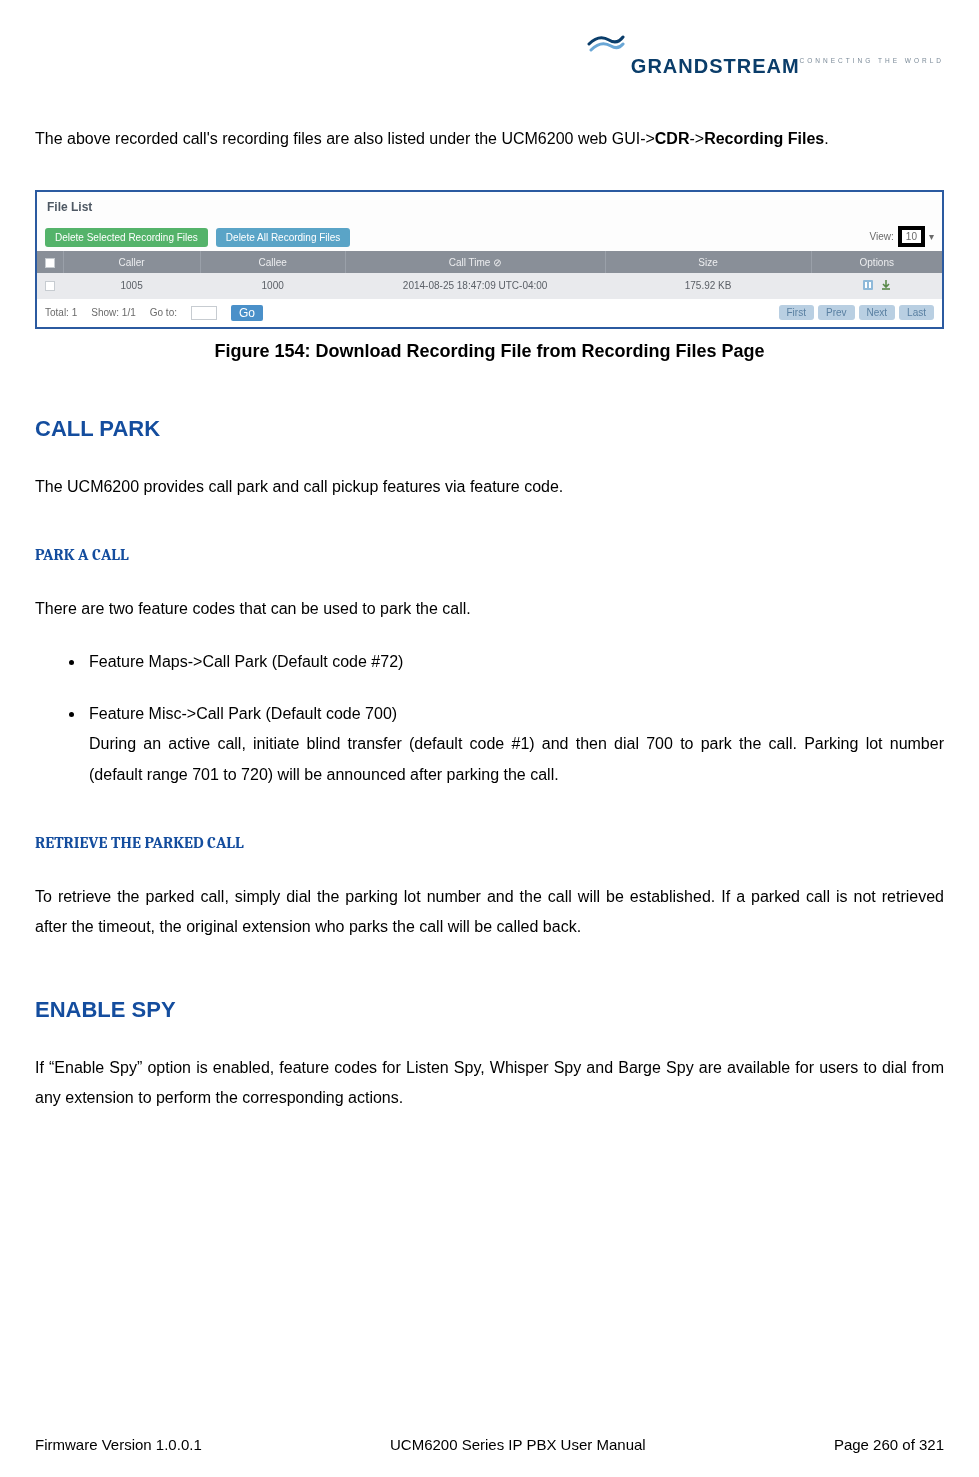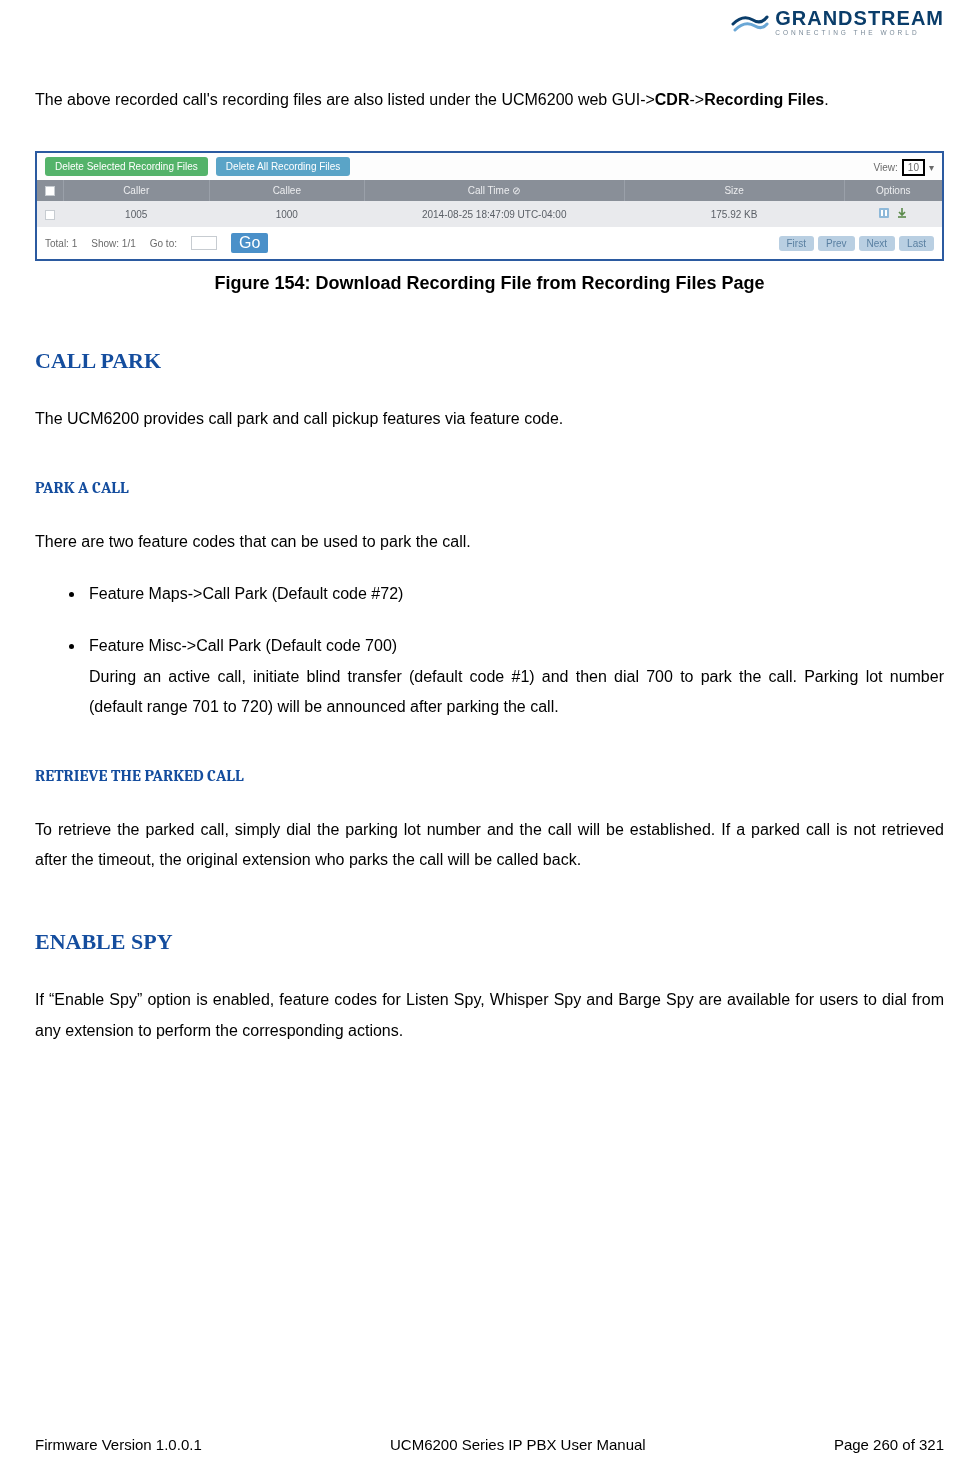--- a/index.html
+++ b/index.html
@@ -24,22 +24,23 @@
       align-items: center;
       gap: 6px;
     }
     .logo-mark {
       width: 38px;
       height: 28px;
       position: relative;
     }
     .logo-text-block {
       display: flex;
-      flex-direction: column;
+      flex-direction: row;
       line-height: 1;
+      margin-top: 48px;
     }
     .logo-brand {
       font-size: 20px;
       font-weight: 600;
       letter-spacing: 1px;
       color: #0a3d6a;
       font-family: "Arial Narrow", Arial, sans-serif;
     }
     .logo-tag {
       font-size: 6.5px;
@@ -93,21 +94,21 @@
     .fig-btn.blue  { background: #5aa4c7; }
     .fig-view {
       margin-left: auto;
       font-size: 10px;
       color: #6a6a6a;
       display: flex;
       align-items: center;
       gap: 4px;
     }
     .fig-view-select {
-      border: 2px solid #000000;
+      border: 4px solid #000000;
       padding: 1px 4px;
       background: #fff;
       font-size: 10px;
     }
     .fig-table {
       width: 100%;
       border-collapse: collapse;
       font-size: 10px;
     }
     .fig-table th {
@@ -147,21 +148,21 @@
     .fig-goto-input {
       width: 26px;
       height: 14px;
       border: 1px solid #c7ccd1;
     }
     .fig-go-btn {
       background: #4a90c9;
       color: #fff;
       border-radius: 2px;
       padding: 1px 8px;
-      font-size: 16px;
+      font-size: 12px;
     }
     .fig-pager {
       margin-left: auto;
       display: flex;
       gap: 4px;
     }
     .fig-pager-btn {
       background: #b9cfe2;
       color: #5a80a2;
       border-radius: 3px;
@@ -169,21 +170,21 @@
       font-size: 10px;
     }
     .figure-caption {
       text-align: center;
       font-size: 18px;
       font-weight: 700;
       margin-top: 12px;
     }
     h2.section {
       color: #144d9e;
-      font-family: Liberation Serif, serif;
+      font-family: Liberation Sans, sans-serif;
       font-size: 22px;
       font-weight: 700;
       margin-top: 54px;
     }
     h3.subsection {
       color: #144d9e;
       font-family: Cambria, Georgia, serif;
       font-size: 16px;
       font-weight: 700;
       margin-top: 44px;
@@ -237,38 +238,39 @@
       <span class="logo-tag">CONNECTING THE WORLD</span>
     </div>
   </div>
 </div>
 
 <p class="intro-para">
   <span>The above recorded call's recording files are also listed under the UCM6200 web GUI-&gt;</span><b>CDR</b><span>-&gt;</span><b>Recording Files</b><span>.</span>
 </p>
 
 <div class="figure-block">
+  <div class="fig-filelist-label">File List</div>
   <div class="fig-toolbar">
     <span class="fig-btn green">Delete Selected Recording Files</span>
     <span class="fig-btn blue">Delete All Recording Files</span>
     <span class="fig-view">
       <span>View:</span>
       <span class="fig-view-select">10</span>
       <span>▾</span>
     </span>
   </div>
   <table class="fig-table">
     <thead>
       <tr>
         <th style="width:26px"><span class="chk"></span></th>
         <th>Caller</th>
         <th>Callee</th>
         <th style="width:260px">Call Time ⊘</th>
         <th>Size</th>
-        <th style="width:98px">Options</th>
+        <th style="width:131px">Options</th>
       </tr>
     </thead>
     <tbody>
       <tr>
         <td><span class="chk"></span></td>
         <td>1005</td>
         <td>1000</td>
         <td>2014-08-25 18:47:09 UTC-04:00</td>
         <td>175.92 KB</td>
         <td>

